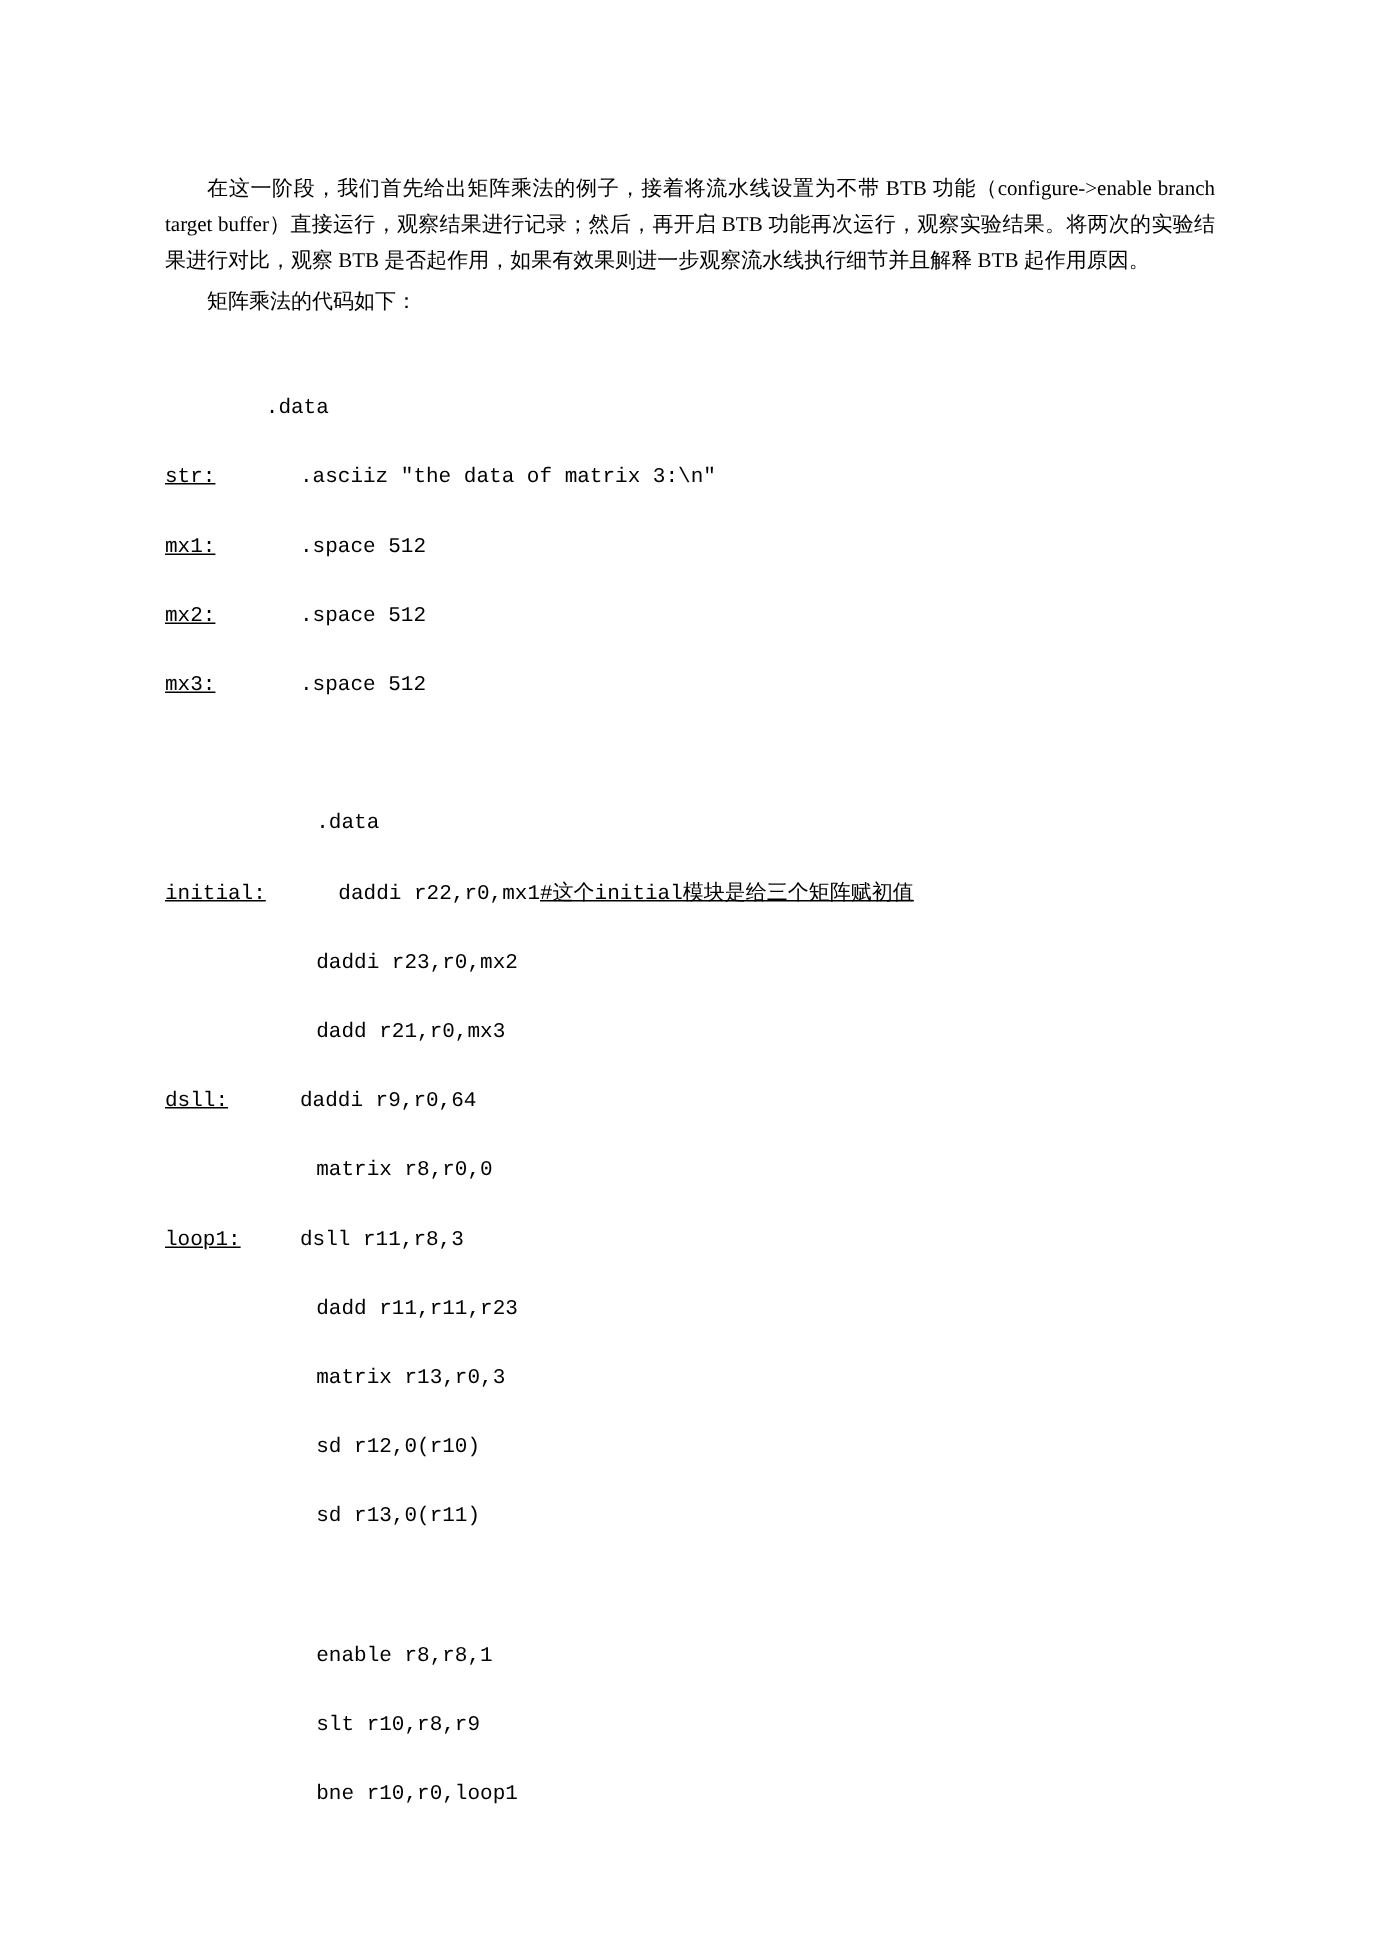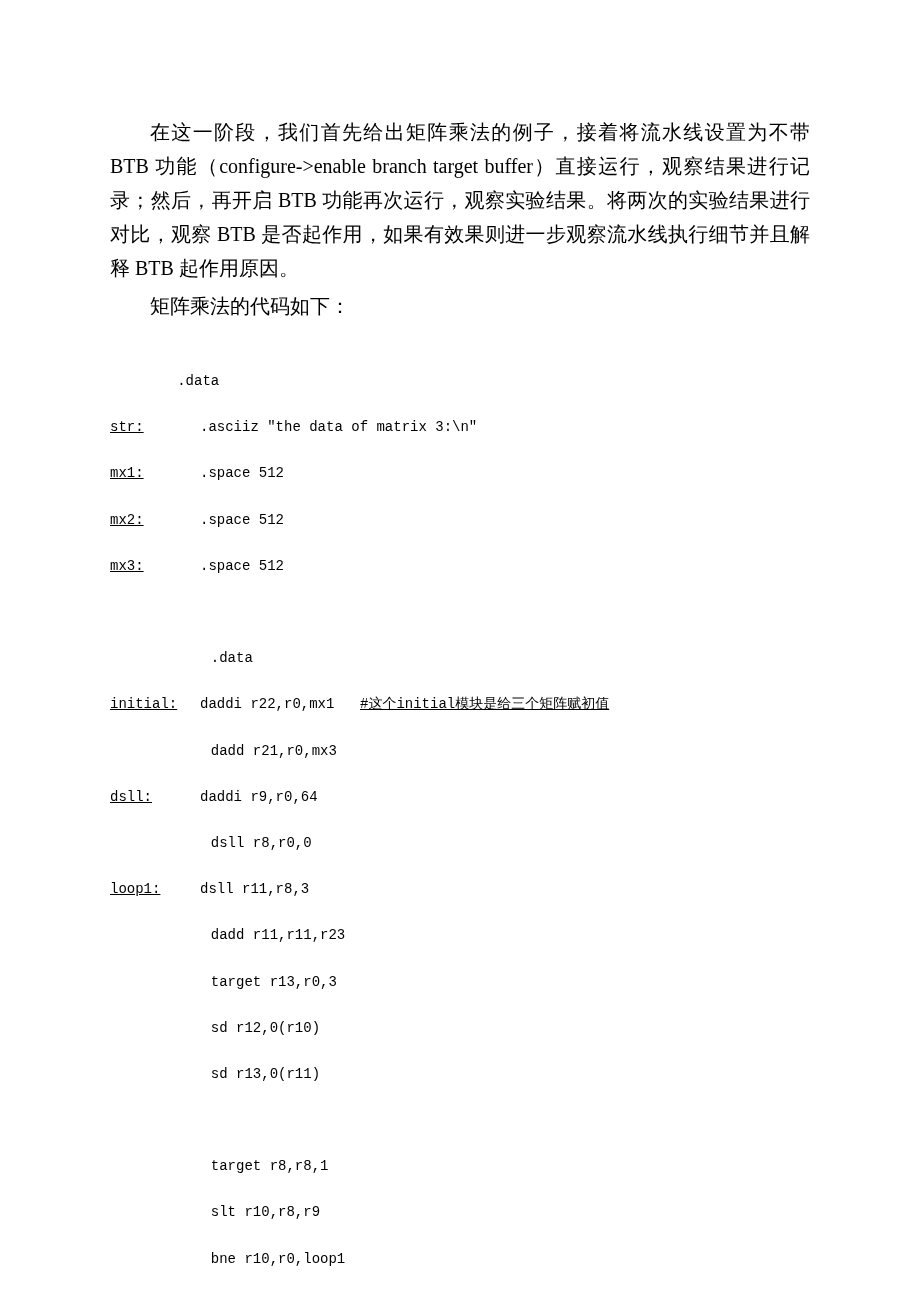--- a/index.html
+++ b/index.html
@@ -10,68 +10,69 @@
     width: 920px;
   }
   .page {
     padding: 115px 110px 40px 110px;
     box-sizing: border-box;
     font-size: 14px;
     line-height: 1.7;
     color: #000;
   }
   .body-text {
-    font-size: 20px;
+    font-size: 14px;
     line-height: 1.7;
     text-align: justify;
     margin: 0 0 4px 0;
   }
   .indent {
     text-indent: 2em;
   }
   .code-block {
     font-family: "SimSun", "宋体", "Courier New", monospace;
     font-size: 14px;
     line-height: 1.65;
     white-space: pre;
     margin-top: 24px;
     margin-bottom: 30px;
   }
   .code-line { display: block; }
   .label { display: inline-block; width: 90px; text-decoration: underline; }
-  .mne { display: inline-block; }
+  .mne { display: inline-block; text-align: right; }
   .cmt { display: inline-block; text-decoration: underline; }
 </style>
 </head>
 <body>
 
 <div class="page">
 
   <p class="body-text indent">在这一阶段，我们首先给出矩阵乘法的例子，接着将流水线设置为不带 BTB 功能（configure-&gt;enable branch target buffer）直接运行，观察结果进行记录；然后，再开启 BTB 功能再次运行，观察实验结果。将两次的实验结果进行对比，观察 BTB 是否起作用，如果有效果则进一步观察流水线执行细节并且解释 BTB 起作用原因。</p>
   <p class="body-text indent">矩阵乘法的代码如下：</p>
 
   <div class="code-block">
 <span class="code-line">        .data</span>
 <span class="code-line"><span class="label">str:</span><span>.asciiz "the data of matrix 3:\n"</span></span>
 <span class="code-line"><span class="label">mx1:</span><span>.space 512</span></span>
 <span class="code-line"><span class="label">mx2:</span><span>.space 512</span></span>
 <span class="code-line"><span class="label">mx3:</span><span>.space 512</span></span>
 <span class="code-line"> </span>
 <span class="code-line">            .data</span>
 <span class="code-line"><span class="label">initial:</span><span class="mne" style="width:160px">daddi r22,r0,mx1</span><span class="cmt">#这个initial模块是给三个矩阵赋初值</span></span>
+<span class="code-line">            daddi r23,r0,mx2</span>
 <span class="code-line">            dadd r21,r0,mx3</span>
 <span class="code-line"><span class="label">dsll:</span><span>daddi r9,r0,64</span></span>
-<span class="code-line">            dsll r8,r0,0</span>
+<span class="code-line">            matrix r8,r0,0</span>
 <span class="code-line"><span class="label">loop1:</span><span>dsll r11,r8,3</span></span>
 <span class="code-line">            dadd r11,r11,r23</span>
-<span class="code-line">            target r13,r0,3</span>
+<span class="code-line">            matrix r13,r0,3</span>
 <span class="code-line">            sd r12,0(r10)</span>
 <span class="code-line">            sd r13,0(r11)</span>
 <span class="code-line"> </span>
-<span class="code-line">            target r8,r8,1</span>
+<span class="code-line">            enable r8,r8,1</span>
 <span class="code-line">            slt r10,r8,r9</span>
 <span class="code-line">            bne r10,r0,loop1</span>
 
 
 
 
 
 
 
 

